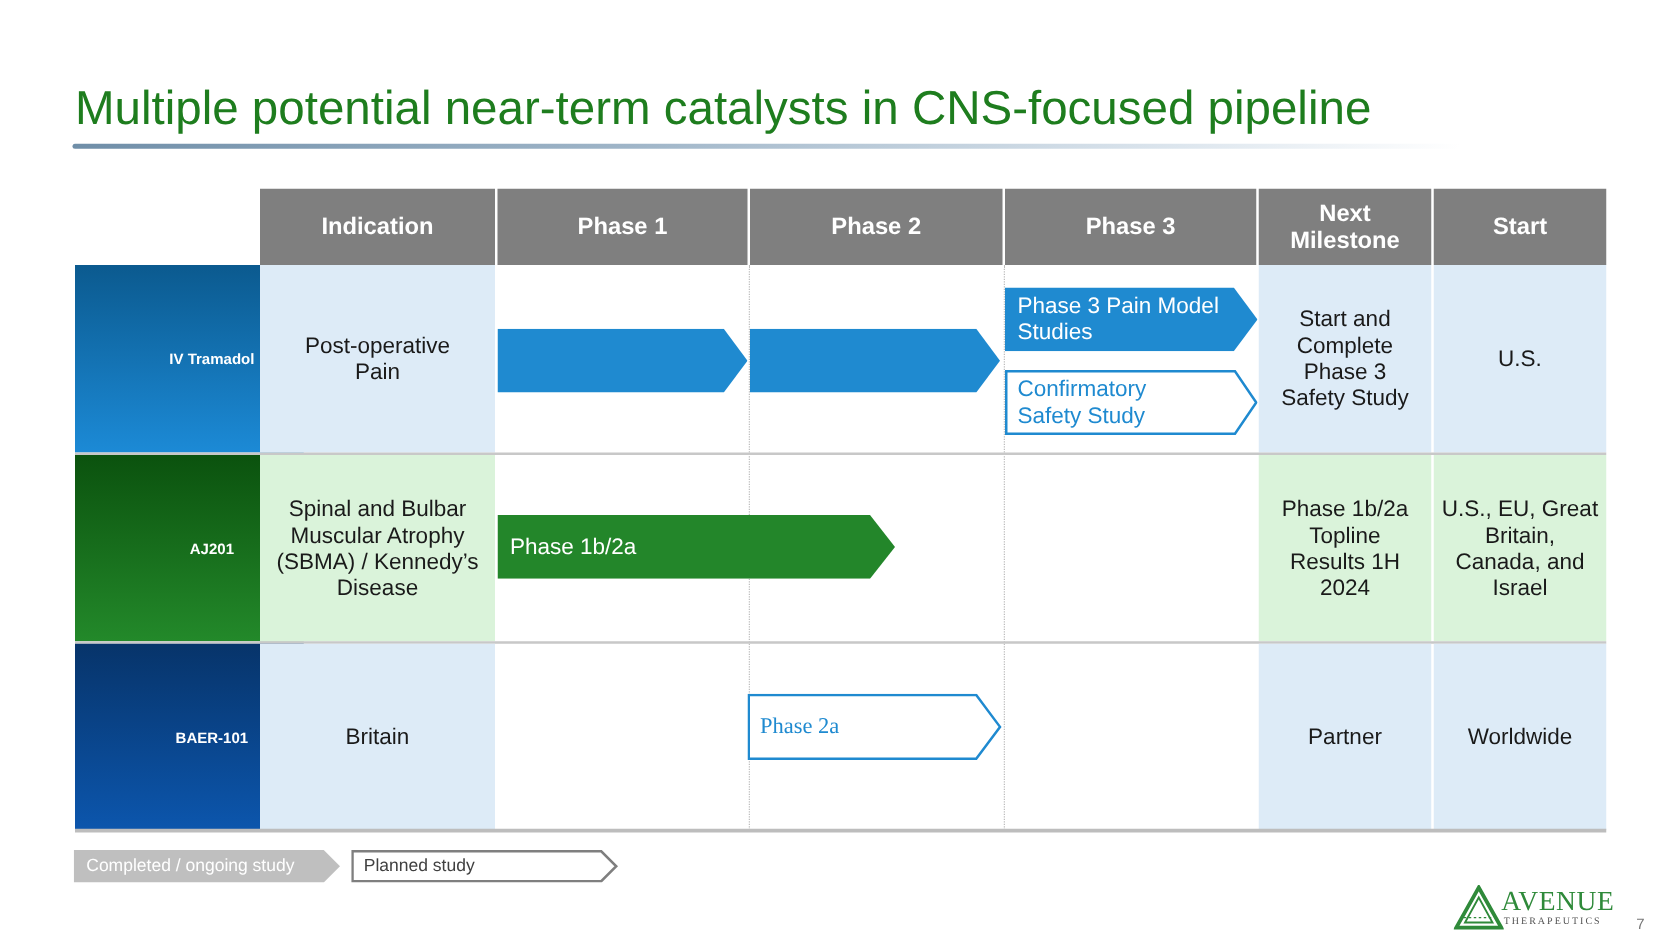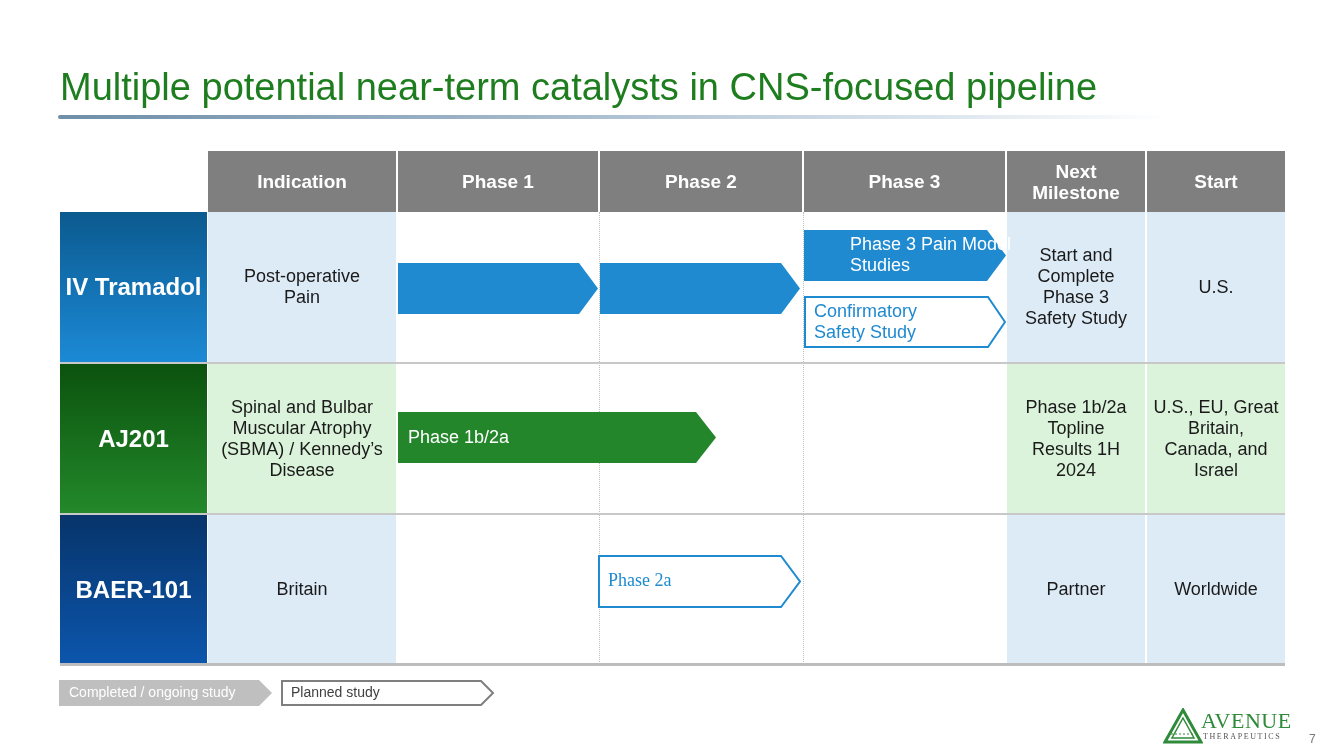--- a/index.html
+++ b/index.html
@@ -4,22 +4,22 @@
 <style>
   html, body { margin:0; padding:0; background:#ffffff; }
   body { width:1344px; height:756px; position:relative; overflow:hidden; font-family:"Liberation Sans", sans-serif; }
   .title { position:absolute; left:60px; top:66px; font-size:38px; color:#1e7d1e; white-space:nowrap; }
   .title-rule { position:absolute; left:58px; top:115px; width:1110px; height:4px; border-radius:2px;
     background:linear-gradient(to right, #6f8ea8 0%, #9fb5c8 40%, #dde6ee 80%, rgba(255,255,255,0) 100%); }
 
   .hdr { position:absolute; top:151px; height:61px; background:#7f7f7f; color:#fff; font-weight:bold; font-size:19px;
     display:flex; align-items:center; justify-content:center; text-align:center; line-height:21px; }
 
-  .rowlabel { position:absolute; left:60px; width:147px; color:#fff; font-weight:bold; font-size:24px;
-    display:flex; align-items:center; justify-content:center; text-align:center; }
+  .rowlabel { position:absolute; left:60px; width:147px; color:#fff; font-weight:bold; font-size:12px;
+    display:flex; align-items:center; justify-content:center; text-align:center;padding-left:36px; }
   .cell { position:absolute; color:#1a1a1a; font-size:18px; display:flex; align-items:center; justify-content:center;
     text-align:center; line-height:21px; }
   .blue-bg { background:#ddebf7; }
   .green-bg { background:#daf3da; }
   .rowline { position:absolute; left:60px; width:1225px; height:2px; background:#c8c8c8; }
   .rowline.bottom { height:3px; background:#bdbdbd; }
   .vdash { position:absolute; width:0; border-left:1px dotted #bdbdbd; }
 
   .arrow { position:absolute; }
   .arrow svg { position:absolute; left:0; top:0; }
@@ -58,21 +58,21 @@
 </div>
 <div class="arrow" style="left:600px;top:263px;width:200px;height:51px;">
   <svg width="200" height="51">
       <polygon points="0,0 181,0 200,25.5 181,51 0,51" fill="#1f8ad0"></polygon>
     </svg>
 </div>
 <div class="arrow" style="left:804px;top:230px;width:202px;height:51px;">
   <svg width="202" height="51">
       <polygon points="0,0 183,0 202,25.5 183,51 0,51" fill="#1f8ad0"></polygon>
     </svg>
-  <div class="lbl" style="top:4px;color:#fff;white-space:normal;width:175px;margin-left:36px;">Phase 3 Pain Model Studies</div>
+  <div class="lbl" style="top:4px;color:#fff;white-space:normal;width:175px;">Phase 3 Pain Model Studies</div>
 </div>
 <div class="arrow" style="left:804px;top:296px;width:202px;height:52px;">
   <svg width="202" height="52">
       <polygon points="1,1 184,1 201,26 184,51 1,51" fill="#fff" stroke="#1f8ad0" stroke-width="2"></polygon>
     </svg>
   <div class="lbl" style="top:5px;color:#1f8ad0;white-space:normal;width:150px;">Confirmatory Safety Study</div>
 </div>
 
 <div class="rowline" style="top:362px;"></div>
 

